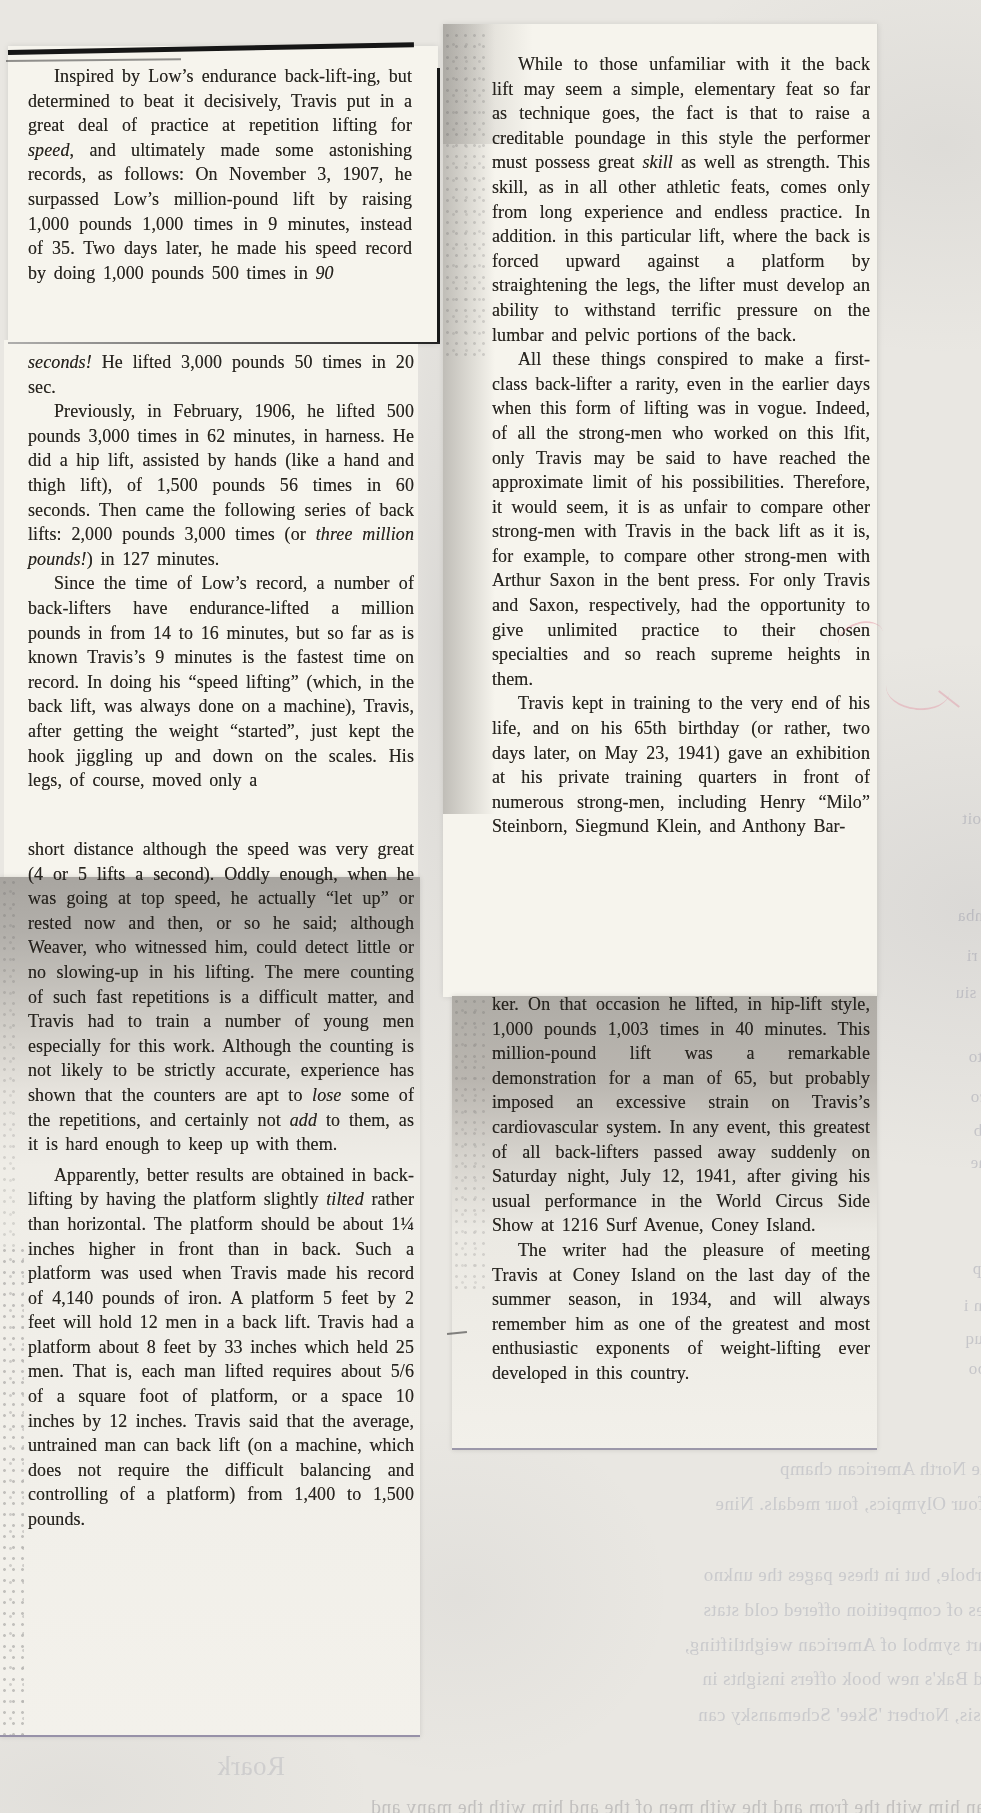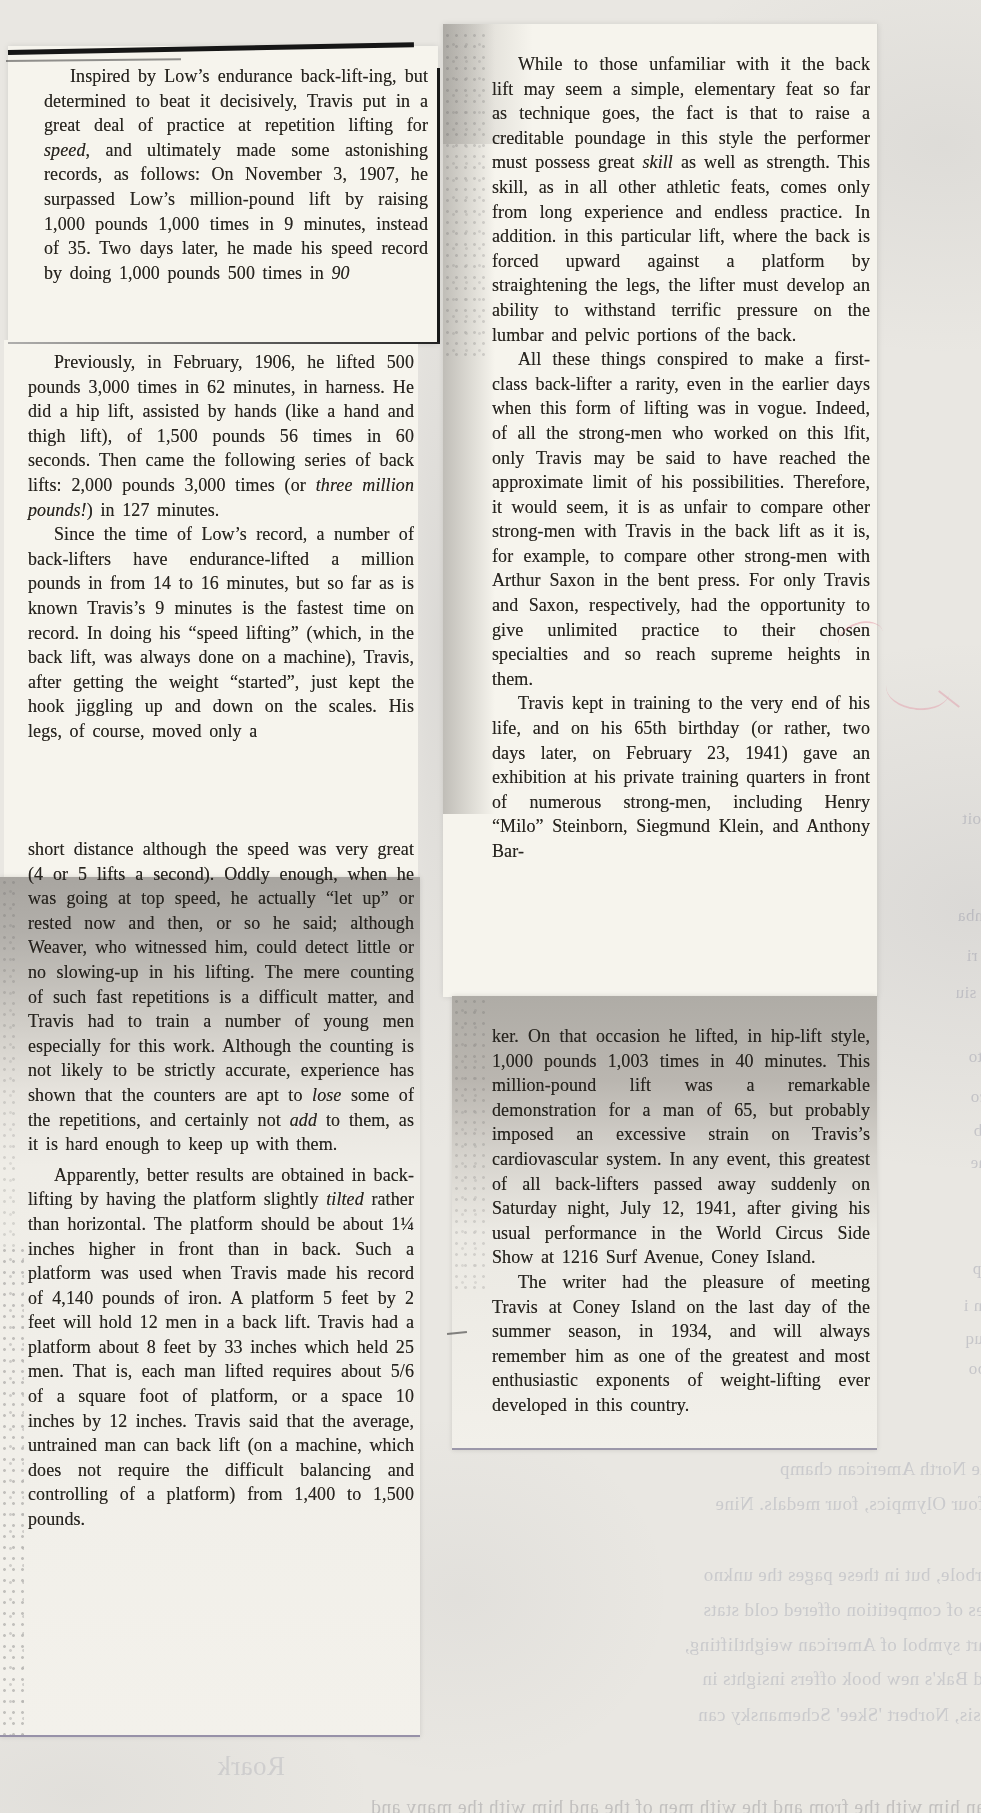--- a/index.html
+++ b/index.html
@@ -80,49 +80,50 @@
   <div class="paper gray-left"></div>
 
   <div class="rule-heavy"></div>
   <div class="rule-thin"></div>
   <div class="box-right"></div>
   <div class="box-bottom"></div>
 
   <div class="speckle" style="left:0;top:1245px;width:24px;height:490px;opacity:.32;"></div>
   <div class="speckle" style="left:0;top:877px;width:16px;height:370px;opacity:.18;"></div>
 
-  <div class="txt" style="left:44px;top:64px;width:384px;">
+  <div class="txt" style="left:28px;top:64px;width:384px;">
     <p><span>Inspired by Low’s endurance back-lift-ing, but determined to beat it decisively, Travis put in a great deal of practice at repetition lifting for </span><i>speed</i><span>, and ultimately made some astonishing records, as follows: On November 3, 1907, he surpassed Low’s million-pound lift by raising 1,000 pounds 1,000 times in 9 minutes, instead of 35. Two days later, he made his speed record by doing 1,000 pounds 500 times in </span><i>90</i></p>
   </div>
 
   <div class="txt" style="left:28px;top:350px;width:386px;">
+    <p class="noindent"><i>seconds!</i><span> He lifted 3,000 pounds 50 times in 20 sec.</span></p>
     <p><span>Previously, in February, 1906, he lifted 500 pounds 3,000 times in 62 minutes, in harness. He did a hip lift, assisted by hands (like a hand and thigh lift), of 1,500 pounds 56 times in 60 seconds. Then came the following series of back lifts: 2,000 pounds 3,000 times (or </span><i>three million pounds!</i><span>) in 127 minutes.</span></p>
     <p><span>Since the time of Low’s record, a number of back-lifters have endurance-lifted a million pounds in from 14 to 16 minutes, but so far as is known Travis’s 9 minutes is the fastest time on record. In doing his “speed lifting” (which, in the back lift, was always done on a machine), Travis, after getting the weight “started”, just kept the hook jiggling up and down on the scales. His legs, of course, moved only a</span></p>
   </div>
 
   <div class="txt" style="left:28px;top:837px;width:386px;">
     <p class="noindent"><span>short distance although the speed was very great (4 or 5 lifts a second). Oddly enough, when he was going at top speed, he actually “let up” or rested now and then, or so he said; although Weaver, who witnessed him, could detect little or no slowing-up in his lifting. The mere counting of such fast repetitions is a difficult matter, and Travis had to train a number of young men especially for this work. Although the counting is not likely to be strictly accurate, experience has shown that the counters are apt to </span><i>lose</i><span> some of the repetitions, and certainly not </span><i>add</i><span> to them, as it is hard enough to keep up with them.</span></p>
     <p style="margin-top:6px;"><span>Apparently, better results are obtained in back-lifting by having the platform slightly </span><i>tilted</i><span> rather than horizontal. The platform should be about 1¼ inches higher in front than in back. Such a platform was used when Travis made his record of 4,140 pounds of iron. A platform 5 feet by 2 feet will hold 12 men in a back lift. Travis had a platform about 8 feet by 33 inches which held 25 men. That is, each man lifted requires about 5/6 of a square foot of platform, or a space 10 inches by 12 inches. Travis said that the average, untrained man can back lift (on a machine, which does not require the difficult balancing and controlling of a platform) from 1,400 to 1,500 pounds.</span></p>
   </div>
 
   <div class="paper paper-right"></div>
   <div class="paper gray-right"></div>
 
   <div class="mottle" style="left:443px;top:24px;width:52px;height:790px;"></div>
   <div class="mottle" style="left:443px;top:24px;width:90px;height:120px;opacity:.7;"></div>
   <div class="speckle" style="left:443px;top:30px;width:46px;height:330px;opacity:.20;"></div>
   <div class="speckle" style="left:452px;top:996px;width:34px;height:300px;opacity:.18;"></div>
 
   <div class="txt" style="left:492px;top:52px;width:378px;">
     <p><span>While to those unfamiliar with it the back lift may seem a simple, elementary feat so far as technique goes, the fact is that to raise a creditable poundage in this style the performer must possess great </span><i>skill</i><span> as well as strength. This skill, as in all other athletic feats, comes only from long experience and endless practice. In addition. in this particular lift, where the back is forced upward against a platform by straightening the legs, the lifter must develop an ability to withstand terrific pressure on the lumbar and pelvic portions of the back.</span></p>
     <p><span>All these things conspired to make a first-class back-lifter a rarity, even in the earlier days when this form of lifting was in vogue. Indeed, of all the strong-men who worked on this lfit, only Travis may be said to have reached the approximate limit of his possibilities. Therefore, it would seem, it is as unfair to compare other strong-men with Travis in the back lift as it is, for example, to compare other strong-men with Arthur Saxon in the bent press. For only Travis and Saxon, respectively, had the opportunity to give unlimited practice to their chosen specialties and so reach supreme heights in them.</span></p>
-    <p><span>Travis kept in training to the very end of his life, and on his 65th birthday (or rather, two days later, on February 23, 1941) gave an exhibition at his private training quarters in front of numerous strong-men, including Henry “Milo” Steinborn, Siegmund Klein, and Anthony Bar-</span></p>
+    <p><span>Travis kept in training to the very end of his life, and on his 65th birthday (or rather, two days later, on May 23, 1941) gave an exhibition at his private training quarters in front of numerous strong-men, including Henry “Milo” Steinborn, Siegmund Klein, and Anthony Bar-</span></p>
   </div>
 
-  <div class="txt" style="left:492px;top:1024px;width:378px;">
+  <div class="txt" style="left:492px;top:992px;width:378px;">
     <p class="noindent"><span>ker. On that occasion he lifted, in hip-lift style, 1,000 pounds 1,003 times in 40 minutes. This million-pound lift was a remarkable demonstration for a man of 65, but probably imposed an excessive strain on Travis’s cardiovascular system. In any event, this greatest of all back-lifters passed away suddenly on Saturday night, July 12, 1941, after giving his usual performance in the World Circus Side Show at 1216 Surf Avenue, Coney Island.</span></p>
     <p><span>The writer had the pleasure of meeting Travis at Coney Island on the last day of the summer season, in 1934, and will always remember him as one of the greatest and most enthusiastic exponents of weight-lifting ever developed in this country.</span></p>
   </div>
 
   <div class="pen arc1" style="left:838px;top:622px;"></div>
   <div class="pen arc2" style="left:886px;top:668px;"></div>
   <div class="pen stroke" style="left:936px;top:698px;"></div>
   <div class="pen dash" style="left:447px;top:1332px;"></div>
 
   <div class="mirror" style="left:505px;right:-55px;top:1458px;">ning the North American champ</div>

